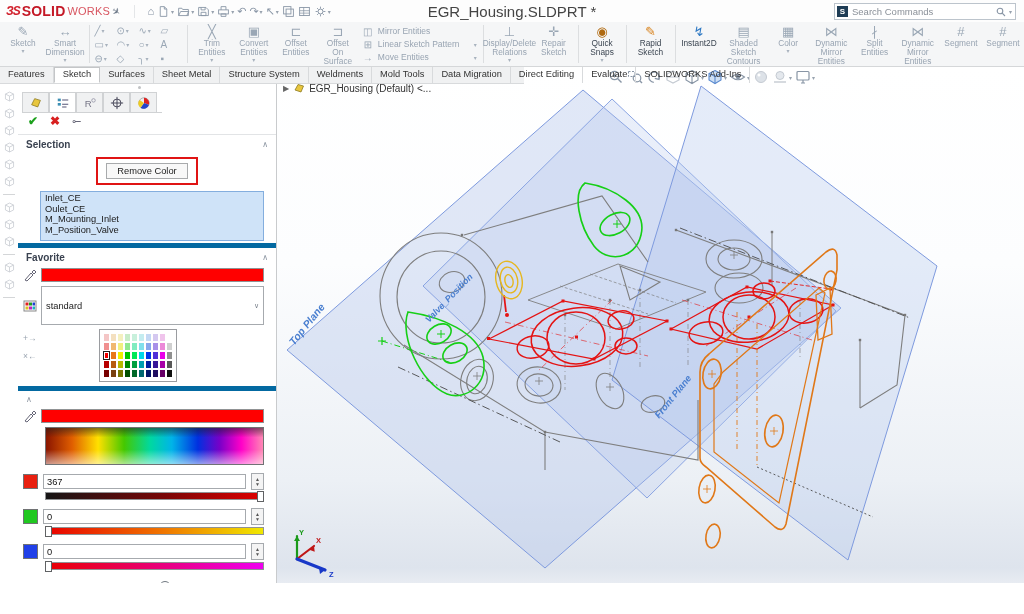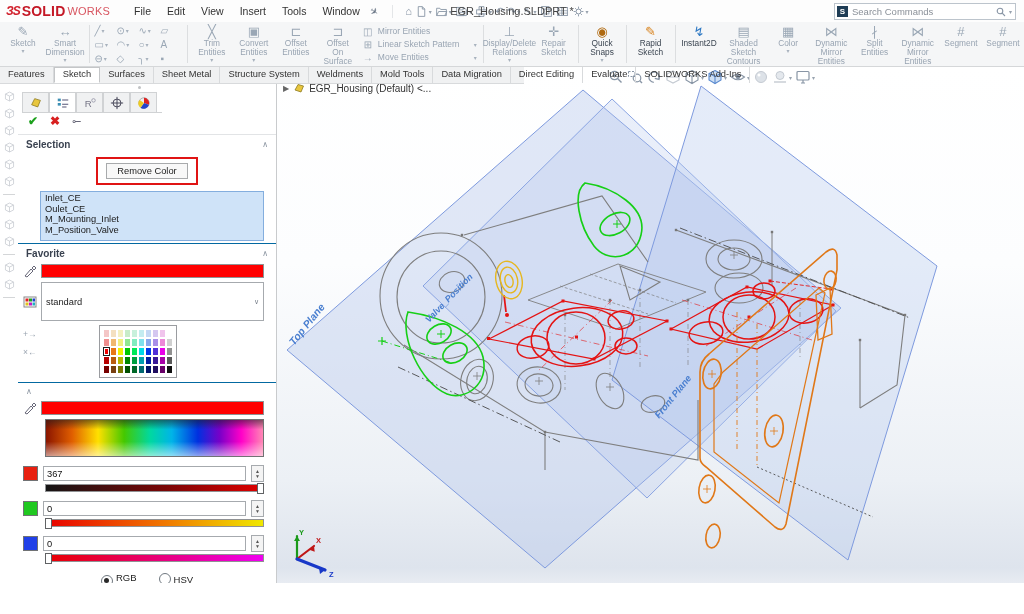--- a/index.html
+++ b/index.html
@@ -12,21 +12,21 @@
   #logo{display:flex;align-items:center;gap:2px;padding-left:6px;}
   #logo .mark{color:#d1202c;font-weight:bold;font-style:italic;font-size:12px;letter-spacing:-1px;}
   #logo .b{color:#c41826;font-weight:bold;font-size:14px;letter-spacing:.2px;}
   #logo .l{color:#d85560;font-weight:normal;font-size:11px;letter-spacing:.2px;}
   #menus{display:flex;gap:0;margin-left:16px;}
   #menus span{font-size:10.5px;color:#333;padding:3px 8px;cursor:default;}
   #pin-icon{margin-left:2px;color:#6a7686;font-size:10px;transform:rotate(35deg);display:inline-block;}
   #quick-icons{display:flex;align-items:center;gap:3px;margin-left:14px;border-left:1px solid #e4e6e8;padding-left:12px;}
   #quick-icons .qi{display:flex;align-items:center;color:#8895a5;font-size:11px;}
   #quick-icons .chev{font-size:6px;color:#98a2ae;margin-left:1px;}
-  #doc-title{position:absolute;left:0;right:0;text-align:center;font-size:11px;color:#444;pointer-events:none;}
+  #doc-title{position:absolute;left:0;right:0;text-align:center;font-size:15px;color:#444;pointer-events:none;}
   #searchbox{position:absolute;right:8px;top:3px;width:180px;height:15px;border:1px solid #bcc4cc;background:#fff;
              display:flex;align-items:center;font-size:9.5px;}
   #searchbox .slogo{width:11px;height:11px;background:#1e3c55;color:#fff;font-size:8px;font-weight:bold;
                     display:flex;align-items:center;justify-content:center;margin:0 4px 0 2px;}
   #searchbox .ph{color:#8a9098;flex:1;}
   #searchbox .chev{font-size:6px;color:#98a2ae;margin:0 3px;}
   
   #ribbon{left:0;top:22px;width:1024px;height:45px;background:#f5f6f7;border-bottom:1px solid #d5d7d9;
           display:flex;align-items:stretch;padding-left:2px;box-sizing:border-box;}
   .rdiv{width:1px;background:#dcdee0;margin:3px 3px;}
@@ -61,21 +61,21 @@
           border:1px solid #d0d2d4;border-bottom:none;background:#f0f1f2;}
   .pm-tab.active{background:#fff;}
   #pm-titlerow{display:flex;align-items:center;gap:5px;padding:6px 8px 4px;}
   #pm-titlerow .t{font-weight:bold;font-size:10.5px;color:#222;flex:1;}
   #pm-help{width:12px;height:12px;border:1px solid #9aa2aa;border-radius:50%;color:#6a7480;font-size:8.5px;
            display:flex;align-items:center;justify-content:center;}
   #pm-actions{display:flex;align-items:center;gap:12px;padding:1px 10px 6px;border-bottom:1px solid #e2e4e6;}
   #pm-ok{color:#1ca01c;font-size:12px;font-weight:bold;}
   #pm-cancel{color:#d82020;font-size:12px;font-weight:bold;}
   #pm-pin{color:#667;font-size:11px;transform:scaleX(-1);display:inline-block;}
-  .sec-hd{display:flex;align-items:center;padding:4px 8px 3px;border-top:1px solid #0369a1;}
+  .sec-hd{display:flex;align-items:center;padding:4px 8px 3px;border-top:5px solid #0369a1;}
   .sec-hd .t{font-weight:bold;font-size:10px;color:#3a4250;flex:1;}
   .sec-hd .cv{color:#8a94a0;font-size:8px;}
   #sel-list{margin:2px 12px 2px 22px;height:46px;border:1px solid #84aede;background:#cfe3f8;padding:1px 0;}
   #sel-list .row{font-size:9.3px;color:#1a1a1a;padding:0 4px;line-height:10.5px;}
   #rm-wrap{display:flex;justify-content:center;margin:4px 0 6px;}
   #rm-hl{border:2px solid #e01414;padding:4px 8px;}
   #rm-btn{border:1px solid #a8aaac;background:#f8f8f8;font-size:9.3px;color:#222;padding:2px 10px;}
   .icon-col-row{display:flex;align-items:center;gap:4px;padding:2px 12px 2px 5px;}
   .colorbar{flex:1;height:12px;background:#ff0000;border:1px solid #909294;}
   .dropdown{flex:1;height:13px;border:1px solid #a6aaae;background:#fff;display:flex;align-items:center;
@@ -122,28 +122,20 @@
 </style>
 </head>
 <body>
 
 <div id="titlebar" class="abs">
   <div id="logo">
     <span class="mark">ЗS</span>
     <span class="b">SOLID</span>
       <span class="l">WORKS</span>
   </div>
-  <div id="menus">
-      <span>File</span>
-      <span>Edit</span>
-      <span>View</span>
-      <span>Insert</span>
-      <span>Tools</span>
-      <span>Window</span>
-    </div>
   <span id="pin-icon">✈</span>
   <div id="quick-icons">
       <span class="qi">
         <span>⌂</span>
       </span>
       <span class="qi">
         <svg width="13" height="13" viewBox="0 0 16 16">
           <path d="M4,2 h5 l3,3 v9 h-8 z M9,2 v3 h3" fill="none" stroke="#8895a5" stroke-width="1.1"></path>
         </svg>
         <span class="chev">▾</span>

